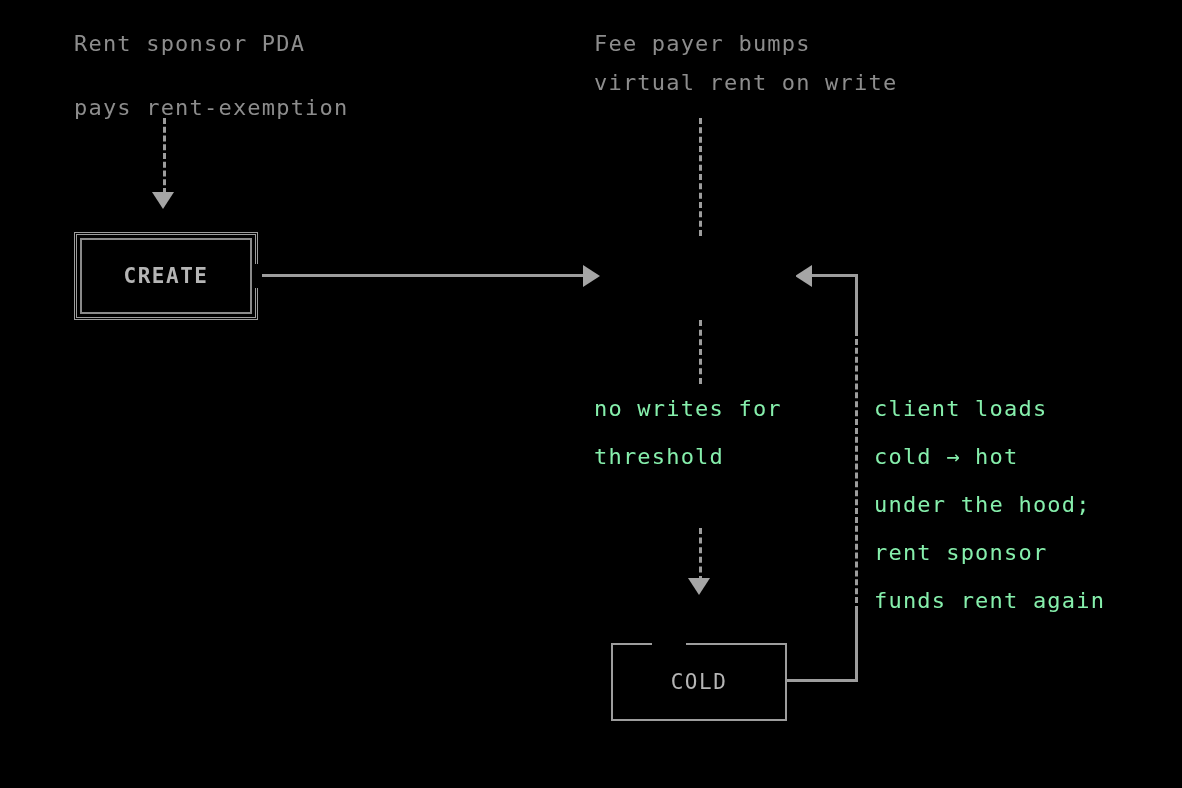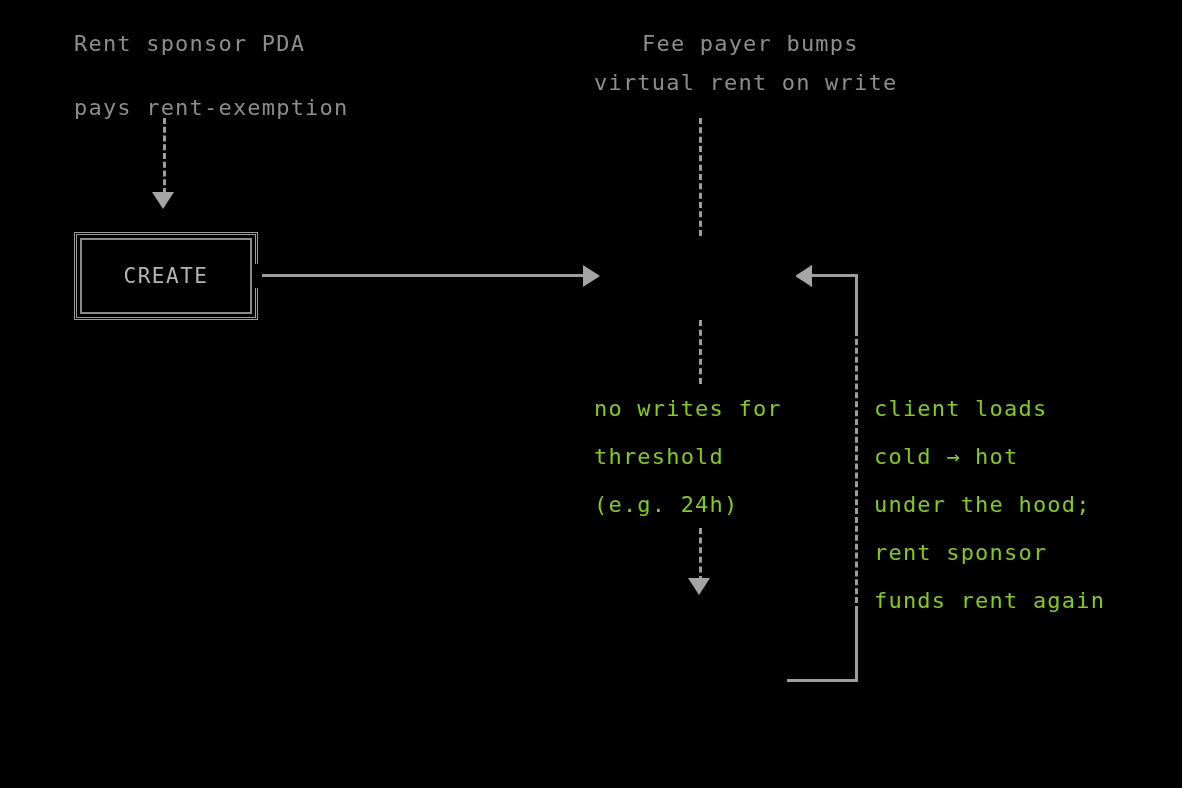--- a/index.html
+++ b/index.html
@@ -27,38 +27,39 @@
   .label {
     position: absolute;
     color: #8d8d8d;
     font-size: 22px;
     line-height: 48px;
     letter-spacing: 1.2px;
     white-space: pre;
   }
 
   .label-note {
-    color: #84cc16;
+    color: #86efac;
   }
 
   
   .node {
     position: absolute;
     box-sizing: border-box;
     color: #b5b5b5;
     font-size: 21px;
     letter-spacing: 1.5px;
     display: flex;
     align-items: center;
     justify-content: center;
   }
 
   
   .node-double {
     border: 3px double #9d9d9d;
+    font-weight: bold;
   }
   .node-double::before {
     content: "";
     position: absolute;
     left: 3px;
     top: 3px;
     right: 3px;
     bottom: 3px;
     border: 2px solid #8a8a8a;
     pointer-events: none;
@@ -125,21 +126,21 @@
 <body>
 
 <div id="diagram">
 
   <div class="label" style="left:74px; top:20px;">Rent sponsor PDA</div>
   <div class="label" style="left:74px; top:84px;text-align:right;">pays rent-exemption</div>
 
   <div class="dashed-v" style="left:163px; top:118px; height:76px;"></div>
   <div class="arrow arrow-down" style="left:152px; top:192px;"></div>
 
-  <div class="label" style="left:594px; top:20px;margin-left:48px;">Fee payer bumps</div>
+  <div class="label" style="left:594px; top:20px;">Fee payer bumps</div>
   <div class="label" style="left:594px; top:59px;">virtual rent on write</div>
 
   <div class="dashed-v" style="left:699px; top:118px; height:118px;"></div>
 
   <div class="node node-double" style="left:74px; top:232px; width:184px; height:88px;">
     <span class="node-label">CREATE</span>
   </div>
 
   <div class="border-gap" style="left:252px; top:264px; width:10px; height:24px;"></div>
 
@@ -149,22 +150,24 @@
 
   <div class="border-gap" style="left:602px; top:264px; width:10px; height:24px;"></div>
   <div class="border-gap" style="left:786px; top:264px; width:10px; height:24px;"></div>
 
   <div class="dashed-v" style="left:699px; top:320px; height:64px;"></div>
   <div class="dashed-v" style="left:699px; top:528px; height:54px;"></div>
   <div class="arrow arrow-down" style="left:688px; top:578px;"></div>
 
   <div class="label label-note" style="left:594px; top:385px;">no writes for</div>
   <div class="label label-note" style="left:594px; top:433px;">threshold</div>
-  <div class="label label-note" style="left:594px; top:481px;">(e.g. 24h)</div>
 
+  <div class="node node-single" style="left:611px; top:643px; width:176px; height:78px;">
+    <span class="node-label">COLD</span>
+  </div>
 
   <div class="border-gap" style="left:652px; top:638px; width:34px; height:10px;"></div>
 
   <div class="line-h" style="left:787px; top:679px; width:70px;"></div>
   <div class="line-v" style="left:855px; top:610px; height:72px;"></div>
   <div class="dashed-v" style="left:855px; top:330px; height:282px;"></div>
   <div class="line-v" style="left:855px; top:274px; height:58px;"></div>
   <div class="line-h" style="left:812px; top:274px; width:46px;"></div>
   <div class="arrow arrow-left" style="left:795px; top:265px;"></div>
 

